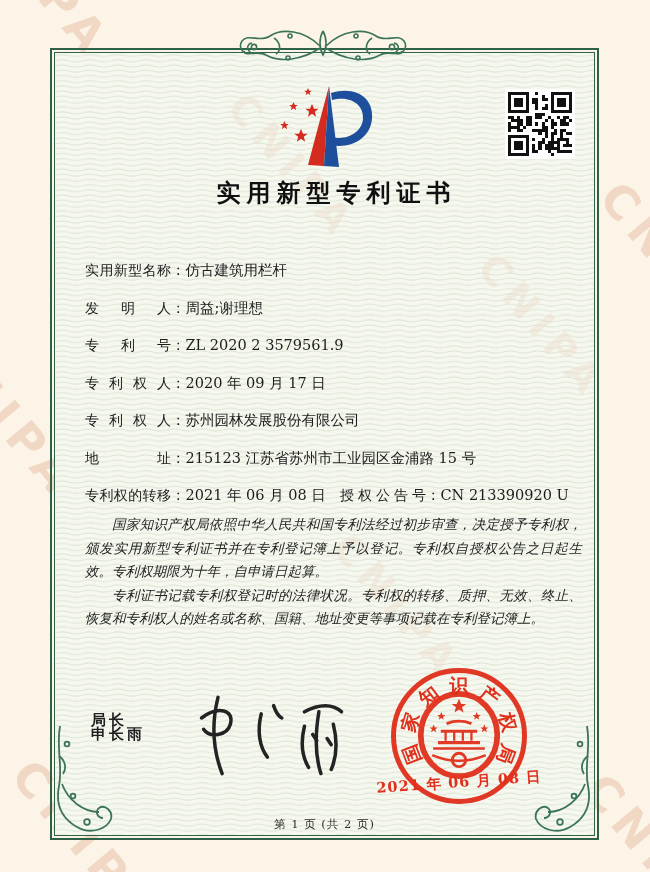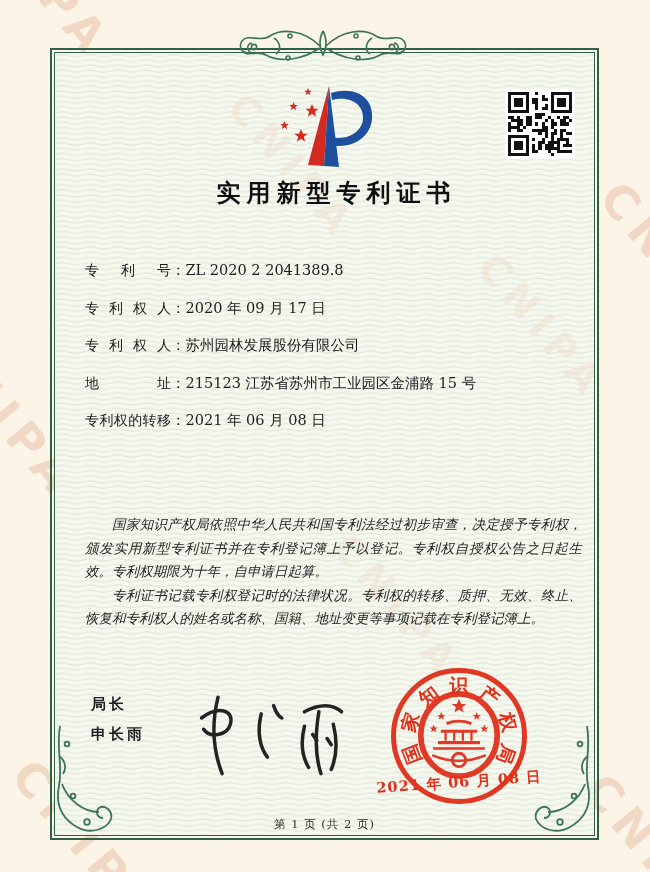--- a/index.html
+++ b/index.html
@@ -59,21 +59,21 @@
   .paras{
     position:absolute;left:30px;top:460px;width:497px;
     font-size:13.5px;line-height:23.5px;text-align:justify;color:#232323;
   }
   .paras p{margin:0;text-indent:2em;font-style:italic;}
   .sig-title,.sig-name{
     position:absolute;left:36px;
     font-family:"DejaVu Sans","Liberation Sans",sans-serif;
     font-weight:bold;font-size:15px;letter-spacing:3px;color:#1f1f1f;
   }
-  .sig-title{top:642px;}
+  .sig-title{top:658px;}
   .sig-name{top:672px;}
   .signature{position:absolute;left:128px;top:634px;}
   
   .seal{position:absolute;left:336px;top:615px;width:136px;height:136px;}
   .seal-ring{position:absolute;inset:0;border:5px solid #e0301c;border-radius:50%;opacity:.96;}
   .seal-emblem{position:absolute;left:50%;top:50%;transform:translate(-50%,-50%);opacity:.95;}
   .seal-char{
     position:absolute;left:50%;top:50%;
     font-size:19px;font-weight:bold;color:#e0301c;
     font-family:"DejaVu Serif","Liberation Serif",serif;
@@ -274,33 +274,42 @@
             <rect x="0" y="14" width="7" height="7" fill="#111"></rect>
             <rect x="1" y="15" width="5" height="5" fill="#fff"></rect>
             <rect x="2" y="16" width="3" height="3" fill="#111"></rect>
           </svg>
       </div>
 
       <div class="title">实用新型专利证书</div>
 
       <div class="fields">
         <div class="f-row">
-          <span class="f-label">专利号</span><span>：</span><span class="f-value">ZL 2020 2 2041389.8</span>
+          <span class="f-label">实用新型名称</span><span>：</span><span class="f-value">仿古建筑用栏杆</span>
+        </div>
+        <div class="f-row">
+          <span class="f-label">发明人</span><span>：</span><span class="f-value">周益;谢理想</span>
+        </div>
+        <div class="f-row">
+          <span class="f-label">专利号</span><span>：</span><span class="f-value">ZL 2020 2 3579561.9</span>
         </div>
         <div class="f-row">
           <span class="f-label">专利权人</span><span>：</span><span class="f-value">2020 年 09 月 17 日</span>
         </div>
         <div class="f-row">
           <span class="f-label">专利权人</span><span>：</span><span class="f-value">苏州园林发展股份有限公司</span>
         </div>
         <div class="f-row">
           <span class="f-label">地址</span><span>：</span><span class="f-value">215123 江苏省苏州市工业园区金浦路 15 号</span>
         </div>
         <div class="f-row">
           <span class="f-label">专利权的转移</span><span>：</span><span class="f-value">2021 年 06 月 08 日</span>
+          <span class="grant-2">
+            <span class="f-label">授权公告号</span><span>：</span><span class="f-value">CN 213390920 U</span>
+          </span>
         </div>
       </div>
 
       <div class="paras">
         <p>国家知识产权局依照中华人民共和国专利法经过初步审查，决定授予专利权，颁发实用新型专利证书并在专利登记簿上予以登记。专利权自授权公告之日起生效。专利权期限为十年，自申请日起算。</p>
         <p>专利证书记载专利权登记时的法律状况。专利权的转移、质押、无效、终止、恢复和专利权人的姓名或名称、国籍、地址变更等事项记载在专利登记簿上。</p>
       </div>
 
       <div class="sig-title">局长</div>
       <div class="sig-name">申长雨</div>

